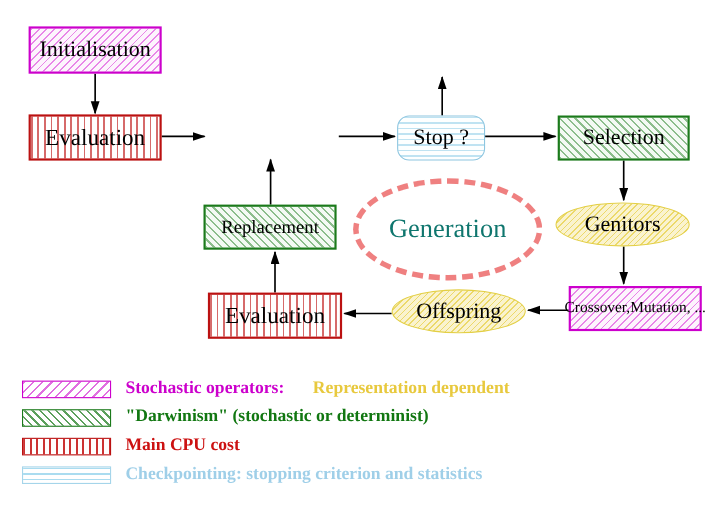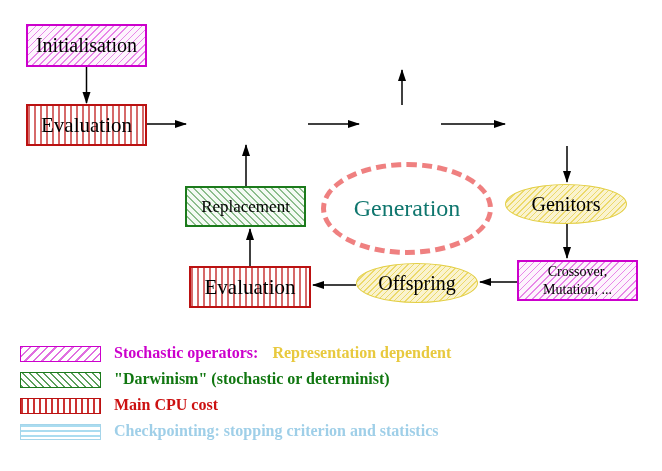--- a/index.html
+++ b/index.html
@@ -31,35 +31,35 @@
   .n-stop       {left:361px; top:105px; width:80px;  height:41px; font-size:20px; border-radius:11px;}
   .n-best       {left:291px; top:39px;  width:201px; height:29px; font-size:19px;}
   .n-selection  {left:507px; top:105px; width:120px; height:41px; font-size:20px;}
   .n-replace    {left:185px; top:186px; width:121px; height:41px; font-size:17px;}
   .n-generation {left:321px; top:162px; width:172px; height:93px; font-size:24px;
                  border:5px dashed #ef8080; border-radius:50%; color:#0f766e; background:#fff;}
   .n-genitors   {left:505px; top:184px; width:122px; height:40px; font-size:20px;}
   .n-eval2      {left:189px; top:266px; width:122px; height:42px; font-size:21px;}
   .n-offspring  {left:356px; top:263px; width:122px; height:40px; font-size:20px;}
   .n-crossover  {left:517px; top:260px; width:121px; height:41px; font-size:14px;
-                 flex-direction:column; line-height:1.25;}
+                 flex-direction:row; line-height:1.25;}
   
   .legend-row{position:absolute;left:20px;display:flex;align-items:flex-end;height:18px;font-family:Liberation Serif, serif;}
   .lr-1{top:344px;} .lr-2{top:370px;} .lr-3{top:396px;} .lr-4{top:422px;}
   .swatch{width:81px;height:16px;box-sizing:border-box;margin-right:13px;flex:0 0 auto;}
   .sw-magenta{border:1.5px solid #cc00cc;
     background:repeating-linear-gradient(135deg,#e070e0 0 1.5px,#fff 1.5px 6px);}
   .sw-green{border:1.5px solid #1b7a1b;
     background:repeating-linear-gradient(45deg,#5ca05c 0 1.5px,#fff 1.5px 5px);}
   .sw-red{border:1.5px solid #bb1111;
     background:repeating-linear-gradient(90deg,#cc3333 0 1.8px,#fff 1.8px 6px);}
   .sw-cyan{border:1.5px solid #a5d5ea;
     background:repeating-linear-gradient(180deg,#aadcf0 0 1.5px,#fff 1.5px 5px);}
   .legend-text{font-size:16px;font-weight:bold;white-space:nowrap;}
-  .t-magenta{color:#cc00cc;} .t-gold{color:#e8c93e;margin-left:14px;}
+  .t-magenta{color:#cc00cc;} .t-gold{color:#e8c93e;margin-left:26px;}
   .t-green{color:#117711;} .t-red{color:#cc1111;} .t-cyan{color:#9fcfe8;}
 </style>
 </head>
 <body>
 
 <div class="canvas">
 
   <svg class="arrow-layer" viewBox="0 0 662 471">
     <defs>
       <marker id="ah" markerUnits="userSpaceOnUse" markerWidth="13" markerHeight="9" refX="11" refY="4" orient="auto">
@@ -76,20 +76,22 @@
       <line x1="567" y1="224" x2="567" y2="258" marker-end="url(#ah)"></line>
       <line x1="517" y1="282" x2="480" y2="282" marker-end="url(#ah)"></line>
       <line x1="356" y1="285" x2="313" y2="285" marker-end="url(#ah)"></line>
       <line x1="250" y1="266" x2="250" y2="229" marker-end="url(#ah)"></line>
       <line x1="246" y1="186" x2="246" y2="145" marker-end="url(#ah)"></line>
     </g>
   </svg>
 
   <div class="node h-magenta n-init">Initialisation</div>
   <div class="node h-red n-eval1">Evaluation</div>
+  <div class="node h-cyan n-stop">Stop ?</div>
+  <div class="node h-green n-selection">Selection</div>
   <div class="node h-green n-replace">Replacement</div>
   <div class="node n-generation">Generation</div>
   <div class="node h-yellow ellipse n-genitors">Genitors</div>
   <div class="node h-red n-eval2">Evaluation</div>
   <div class="node h-yellow ellipse n-offspring">Offspring</div>
   <div class="node h-magenta n-crossover">
     <span>Crossover,</span>
     <span>Mutation, ...</span>
   </div>
 

